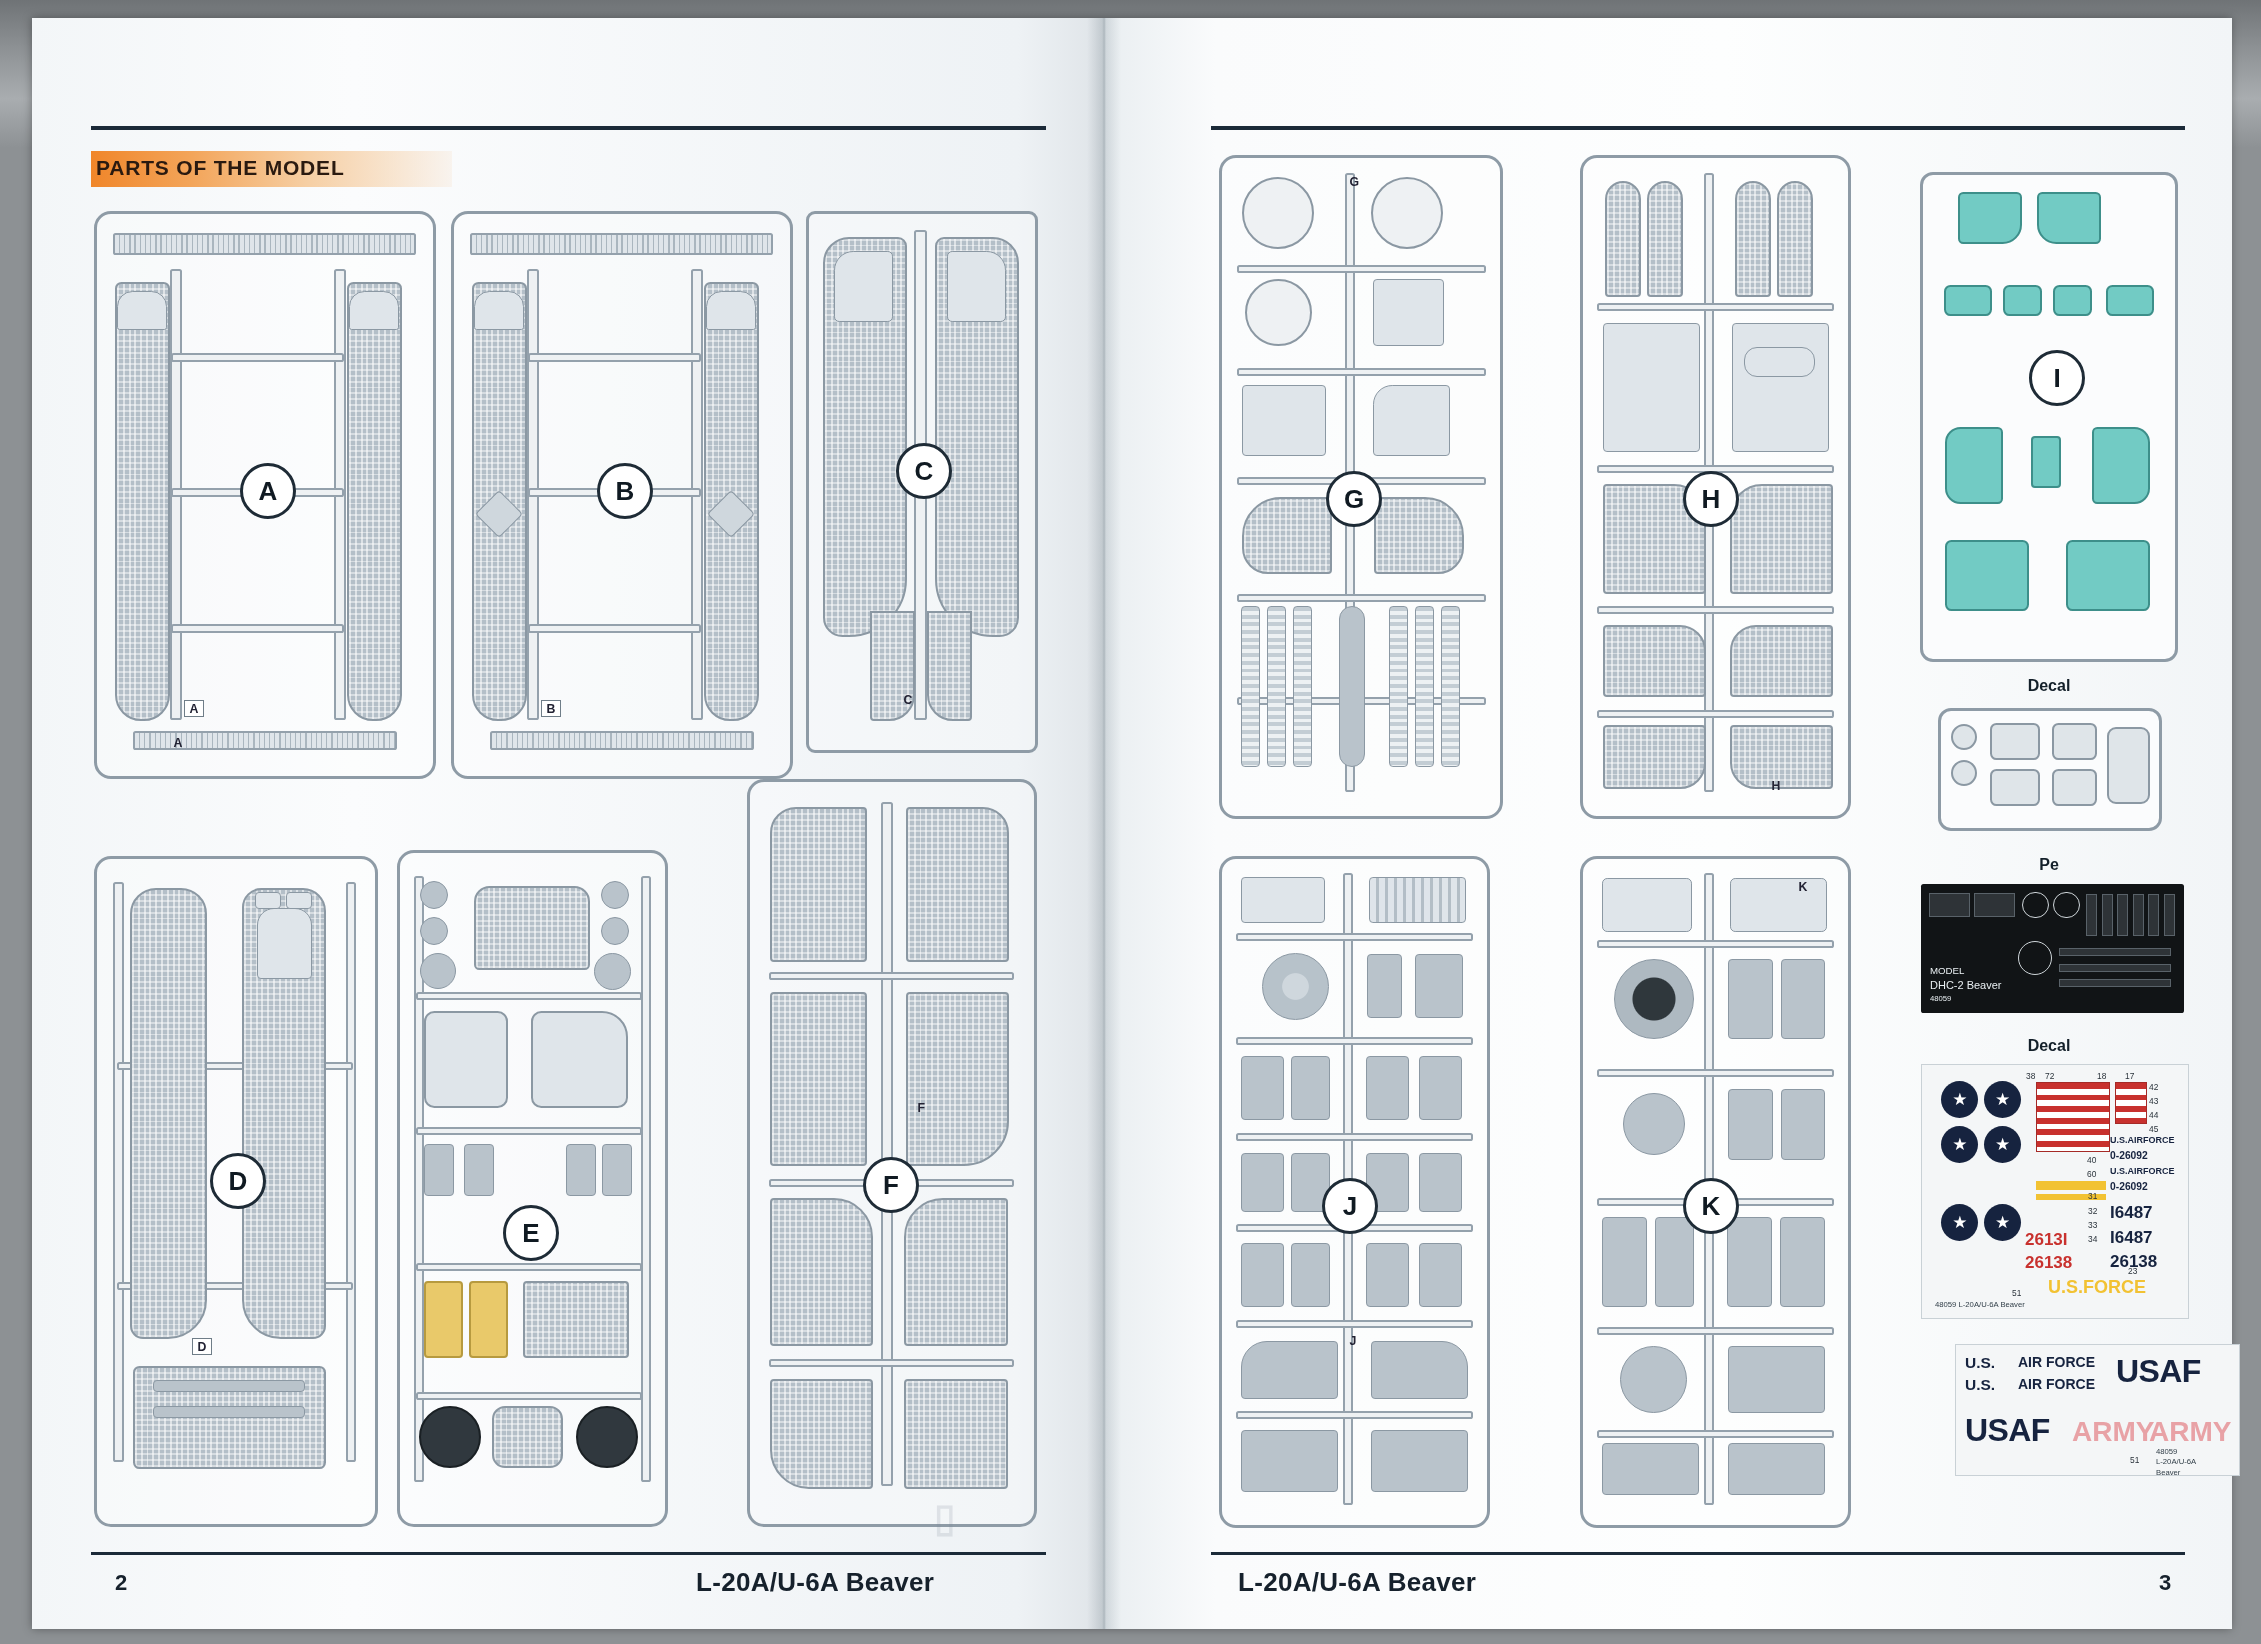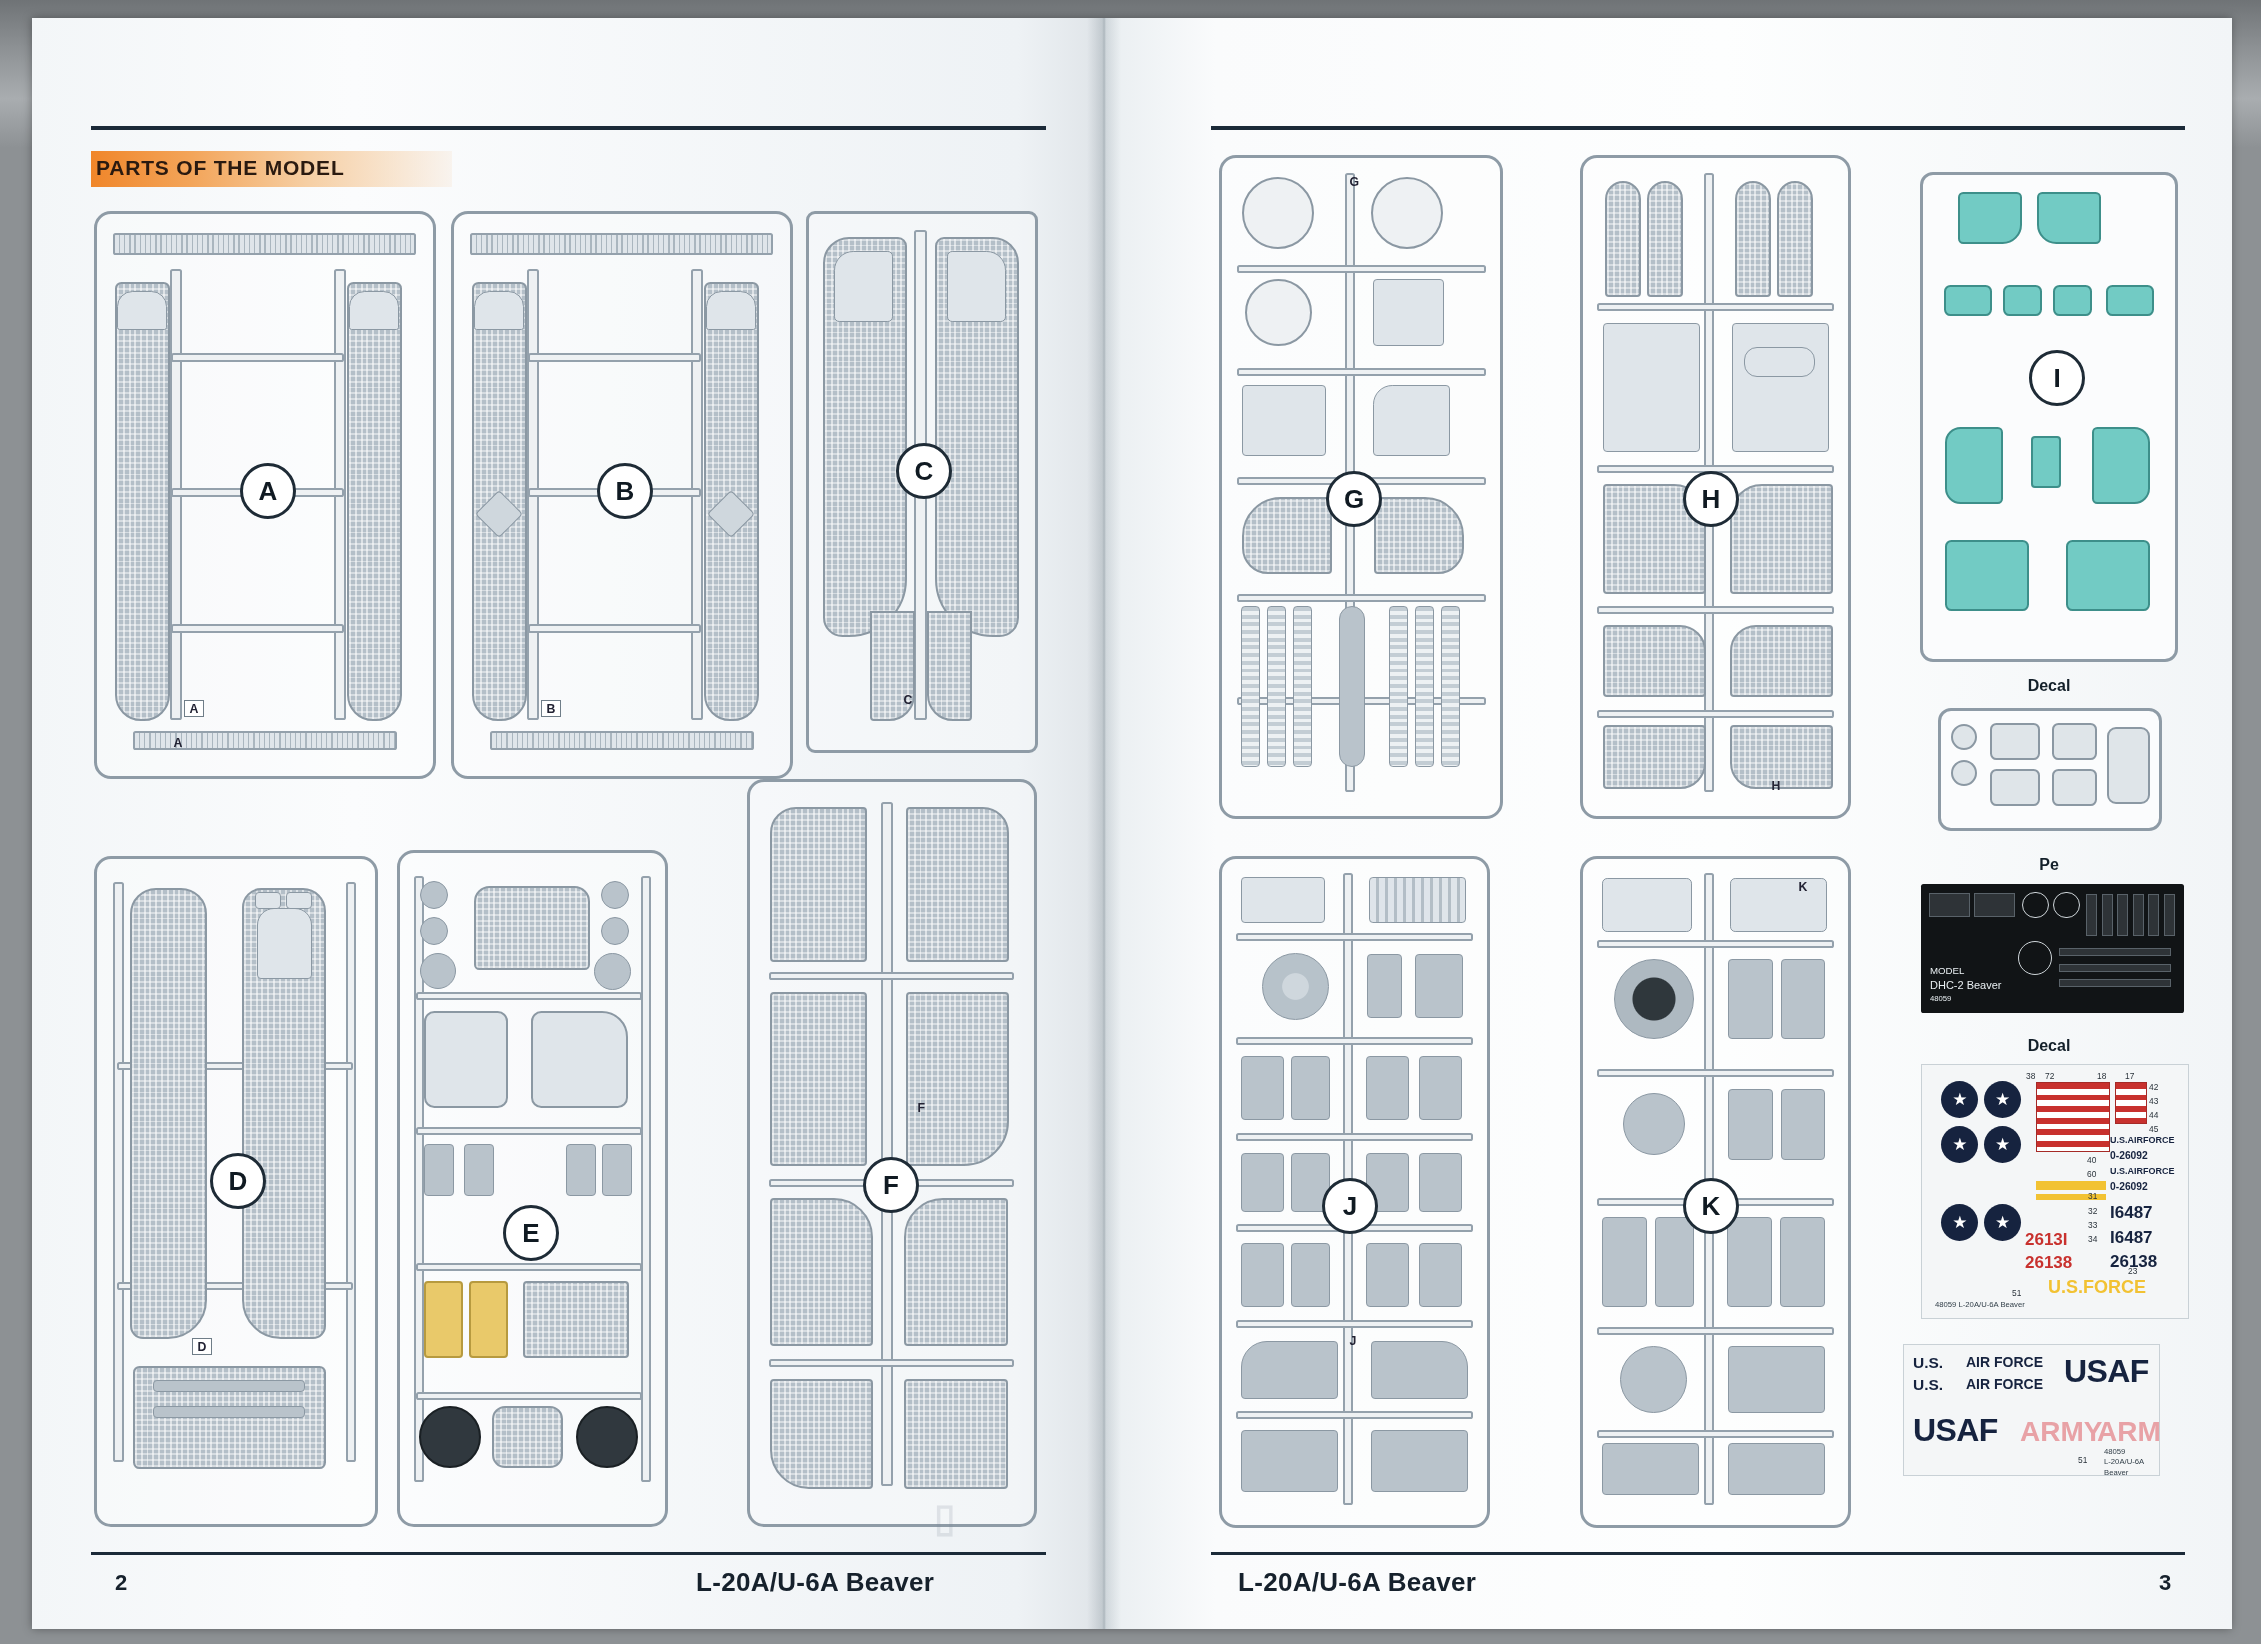--- a/index.html
+++ b/index.html
@@ -556,21 +556,21 @@
         <div class="micro-num" style="left:165px;top:90px;">40</div>
         <div class="micro-num" style="left:165px;top:104px;">60</div>
         <div class="micro-num" style="left:166px;top:126px;">31</div>
         <div class="micro-num" style="left:166px;top:141px;">32</div>
         <div class="micro-num" style="left:166px;top:155px;">33</div>
         <div class="micro-num" style="left:166px;top:169px;">34</div>
         <div class="micro-num" style="left:206px;top:201px;">23</div>
         <div class="micro-num" style="left:90px;top:223px;">51</div>
       </div>
 
-      <div class="decal-block" style="left:800px;top:1326px;width:255px;height:130px;">
+      <div class="decal-block" style="left:852px;top:1326px;width:255px;height:130px;padding-left:28px;">
         <div class="dec-txt" style="left:9px;top:9px;font-size:15.5px;">U.S.</div>
         <div class="dec-txt" style="left:62px;top:9px;font-size:14px;">AIR FORCE</div>
         <div class="dec-txt" style="left:9px;top:31px;font-size:15.5px;">U.S.</div>
         <div class="dec-txt" style="left:62px;top:31px;font-size:14px;">AIR FORCE</div>
         <div class="dec-usaf" style="left:160px;top:7.7px;font-size:32px;">USAF</div>
         <div class="dec-usaf" style="left:9px;top:67px;font-size:32px;">USAF</div>
         <div class="dec-army" style="left:116px;top:71px;font-size:28px;">ARMY</div>
         <div class="dec-army" style="left:193px;top:71px;font-size:28px;">ARMY</div>
         <div class="tiny" style="left:200px;top:102px;">48059</div>
         <div class="tiny" style="left:200px;top:112px;">L-20A/U-6A</div>

